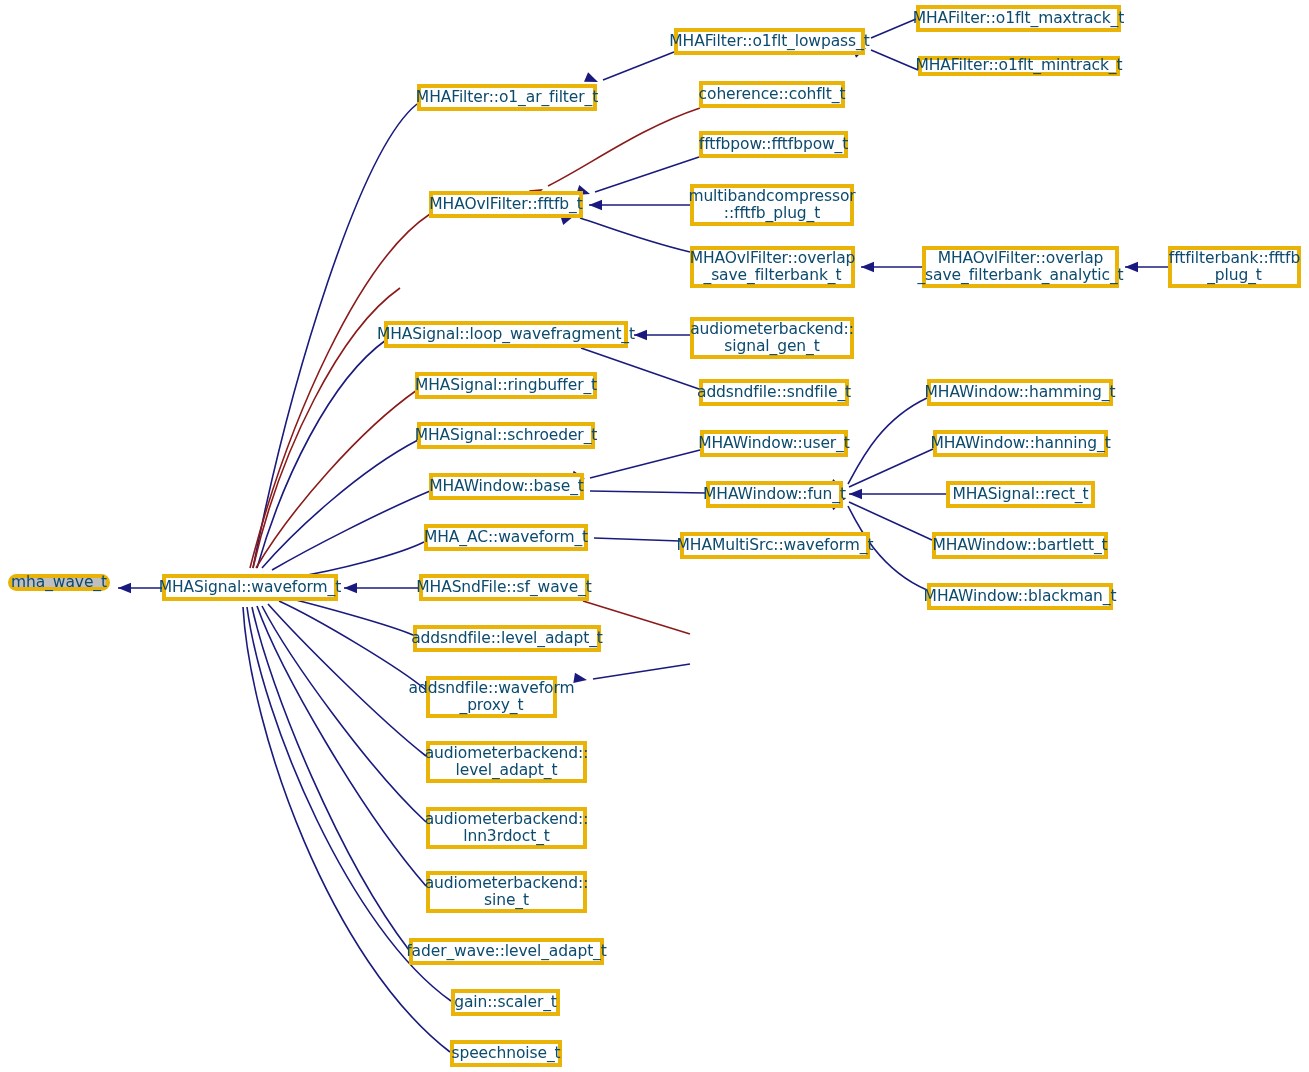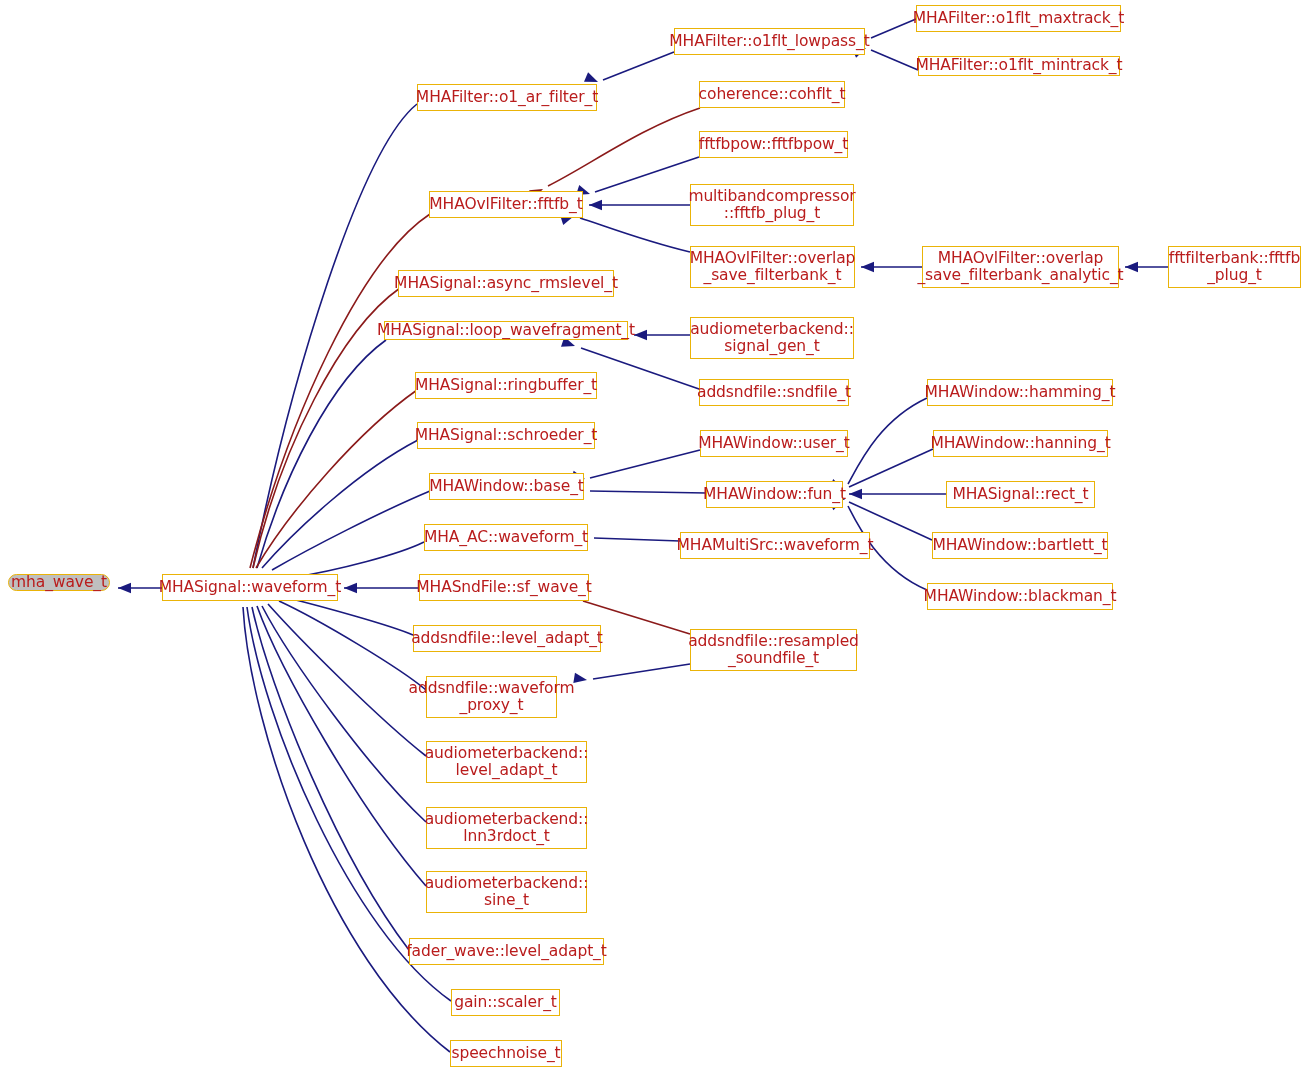--- a/index.html
+++ b/index.html
@@ -7,23 +7,23 @@
     position:relative;
     width:1309px;height:1072px;
     background:#ffffff;
     font-family:"DejaVu Sans","Liberation Sans",sans-serif;
     overflow:hidden;
   }
   svg#edges{position:absolute;left:0;top:0;width:1309px;height:1072px;}
   .node{
     position:absolute;
     box-sizing:border-box;
-    border:1px solid #eab308;
+    border:4px solid #eab308;
     background:#ffffff;
-    color:#b91c1c;
+    color:#0c4a6e;
     display:flex;
     align-items:center;
     justify-content:center;
     text-align:center;
     font-size:15.5px;
     line-height:1.12;
     letter-spacing:-0.1px;
     white-space:pre-line;
     z-index:3;
     padding:0 3px;
@@ -125,41 +125,38 @@
     <div class="node" style="left: 699px; top: 81px; width: 146px; height: 27px;"><span class="lbl">coherence::cohflt_t</span></div>
     <div class="node" style="left: 699px; top: 131px; width: 149px; height: 27px;"><span class="lbl">fftfbpow::fftfbpow_t</span></div>
     <div class="node" style="left: 690px; top: 184px; width: 164px; height: 42px;"><span class="lbl">multibandcompressor
 ::fftfb_plug_t</span></div>
     <div class="node" style="left: 690px; top: 246px; width: 165px; height: 42px;"><span class="lbl">MHAOvlFilter::overlap
 _save_filterbank_t</span></div>
     <div class="node" style="left: 922px; top: 246px; width: 197px; height: 42px;"><span class="lbl">MHAOvlFilter::overlap
 _save_filterbank_analytic_t</span></div>
     <div class="node" style="left: 1168px; top: 246px; width: 133px; height: 42px;"><span class="lbl">fftfilterbank::fftfb
 _plug_t</span></div>
-    <div class="node" style="left: 398px; top: 270px; width: 216px; height: 27px;"><span class="lbl">MHASignal::async_rmslevel_t</span></div>
-    <div class="node" style="left: 384px; top: 321px; width: 244px; height: 19px;"><span class="lbl">MHASignal::loop_wavefragment_t</span></div>
+    <div class="node" style="left: 384px; top: 321px; width: 244px; height: 27px;"><span class="lbl">MHASignal::loop_wavefragment_t</span></div>
     <div class="node" style="left: 690px; top: 317px; width: 164px; height: 42px;"><span class="lbl">audiometerbackend::
 signal_gen_t</span></div>
     <div class="node" style="left: 415px; top: 372px; width: 182px; height: 27px;"><span class="lbl">MHASignal::ringbuffer_t</span></div>
     <div class="node" style="left: 699px; top: 379px; width: 150px; height: 27px;"><span class="lbl">addsndfile::sndfile_t</span></div>
     <div class="node" style="left: 417px; top: 422px; width: 178px; height: 27px;"><span class="lbl">MHASignal::schroeder_t</span></div>
     <div class="node" style="left: 429px; top: 473px; width: 155px; height: 27px;"><span class="lbl">MHAWindow::base_t</span></div>
     <div class="node" style="left: 700px; top: 430px; width: 148px; height: 27px;"><span class="lbl">MHAWindow::user_t</span></div>
     <div class="node" style="left: 706px; top: 481px; width: 137px; height: 27px;"><span class="lbl">MHAWindow::fun_t</span></div>
     <div class="node" style="left: 927px; top: 379px; width: 186px; height: 27px;"><span class="lbl">MHAWindow::hamming_t</span></div>
     <div class="node" style="left: 933px; top: 430px; width: 175px; height: 27px;"><span class="lbl">MHAWindow::hanning_t</span></div>
     <div class="node" style="left: 946px; top: 481px; width: 149px; height: 27px;"><span class="lbl">MHASignal::rect_t</span></div>
     <div class="node" style="left: 932px; top: 532px; width: 176px; height: 27px;"><span class="lbl">MHAWindow::bartlett_t</span></div>
     <div class="node" style="left: 927px; top: 583px; width: 186px; height: 27px;"><span class="lbl">MHAWindow::blackman_t</span></div>
     <div class="node" style="left: 424px; top: 524px; width: 164px; height: 27px;"><span class="lbl">MHA_AC::waveform_t</span></div>
     <div class="node" style="left: 680px; top: 532px; width: 190px; height: 27px;"><span class="lbl">MHAMultiSrc::waveform_t</span></div>
     <div class="node" style="left: 419px; top: 574px; width: 170px; height: 27px;"><span class="lbl">MHASndFile::sf_wave_t</span></div>
     <div class="node" style="left: 413px; top: 625px; width: 188px; height: 27px;"><span class="lbl">addsndfile::level_adapt_t</span></div>
-    <div class="node" style="left: 690px; top: 629px; width: 167px; height: 42px;"><span class="lbl">addsndfile::resampled
-_soundfile_t</span></div>
     <div class="node" style="left: 426px; top: 676px; width: 131px; height: 42px;"><span class="lbl">addsndfile::waveform
 _proxy_t</span></div>
     <div class="node" style="left: 426px; top: 741px; width: 161px; height: 42px;"><span class="lbl">audiometerbackend::
 level_adapt_t</span></div>
     <div class="node" style="left: 426px; top: 807px; width: 161px; height: 42px;"><span class="lbl">audiometerbackend::
 lnn3rdoct_t</span></div>
     <div class="node" style="left: 426px; top: 871px; width: 161px; height: 42px;"><span class="lbl">audiometerbackend::
 sine_t</span></div>
     <div class="node" style="left: 409px; top: 938px; width: 195px; height: 27px;"><span class="lbl">fader_wave::level_adapt_t</span></div>
     <div class="node" style="left: 451px; top: 989px; width: 109px; height: 27px;"><span class="lbl">gain::scaler_t</span></div>

